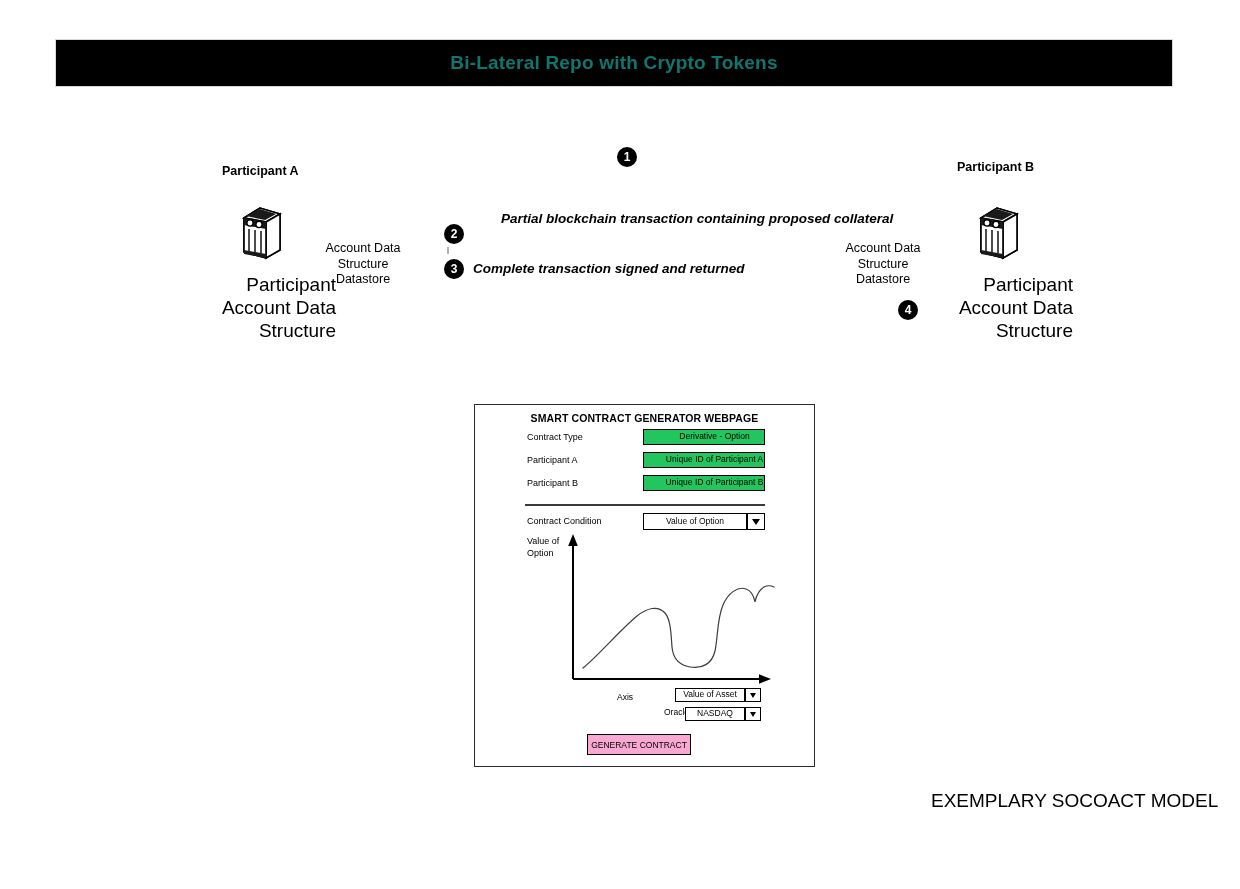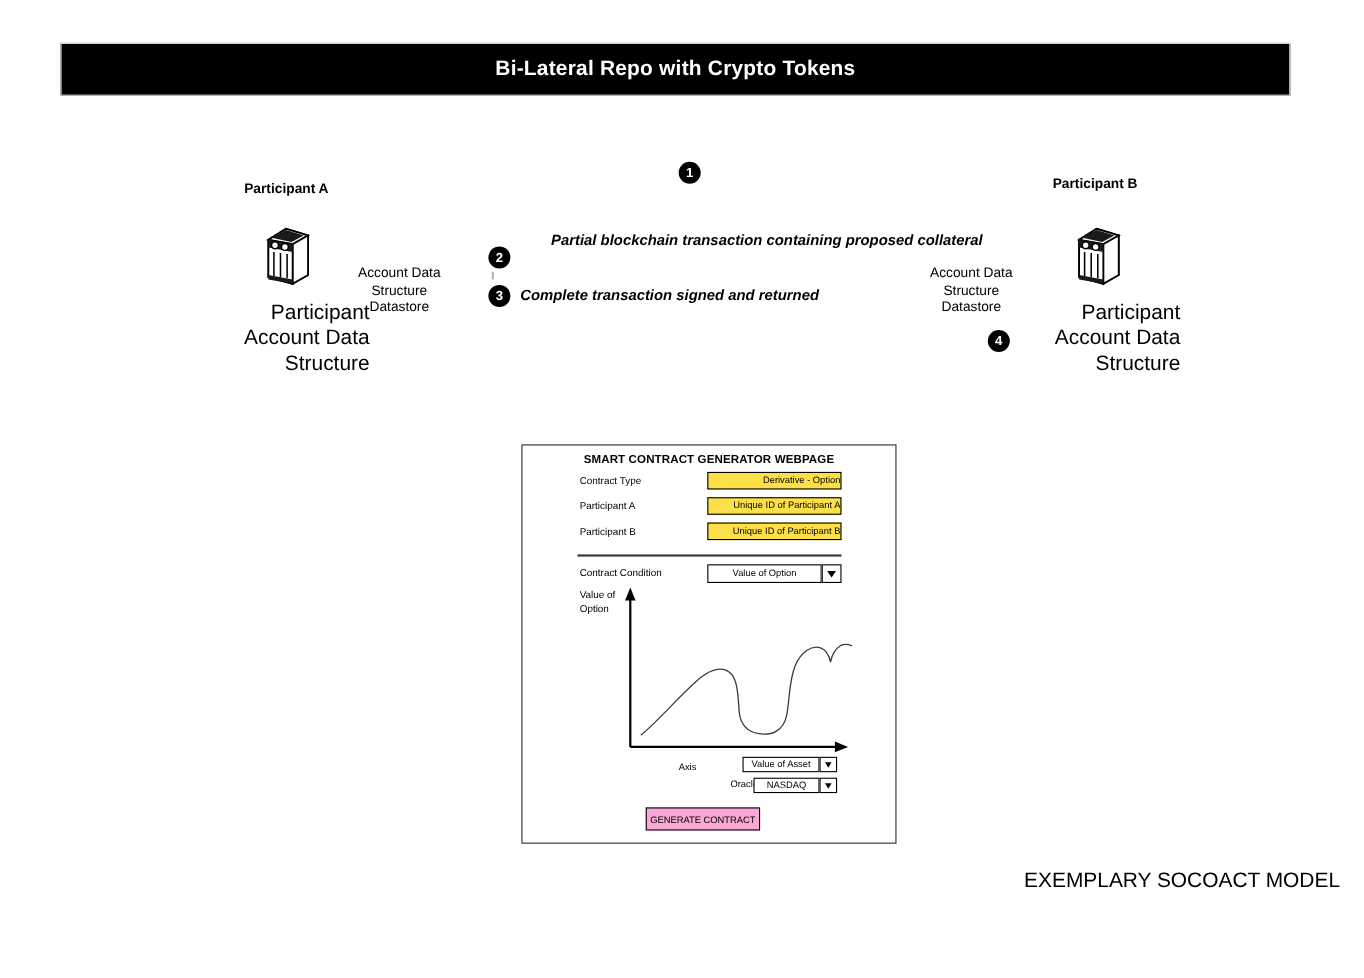--- a/index.html
+++ b/index.html
@@ -27,21 +27,21 @@
     width: 1118px;
     height: 48px;
     background: #000000;
     border: 1px solid #d9d9d9;
     box-sizing: border-box;
     display: flex;
     align-items: center;
     justify-content: center;
   }
   #title-banner .title-text {
-    color: #ffffff;
+    color: #0f766e;
     font-size: 19px;
     font-weight: bold;
     letter-spacing: 0.2px;
   }
 
   
   .participant-heading {
     position: absolute;
     font-size: 12.5px;
     font-weight: bold;
@@ -139,22 +139,22 @@
   .form-field {
     position: absolute;
     left: 168px;
     top: 0;
     width: 122px;
     height: 16px;
     border: 1.5px solid #000000;
     box-sizing: border-box;
     font-size: 8.5px;
     line-height: 13px;
-    text-align: right;
-    background: #fde047;
+    text-align: center;
+    background: #22c55e;
     white-space: nowrap;
     overflow: hidden;
     padding-left: 21px;
   }
 
   #form-divider {
     position: absolute;
     left: 50px;
     top: 99px;
     width: 240px;

